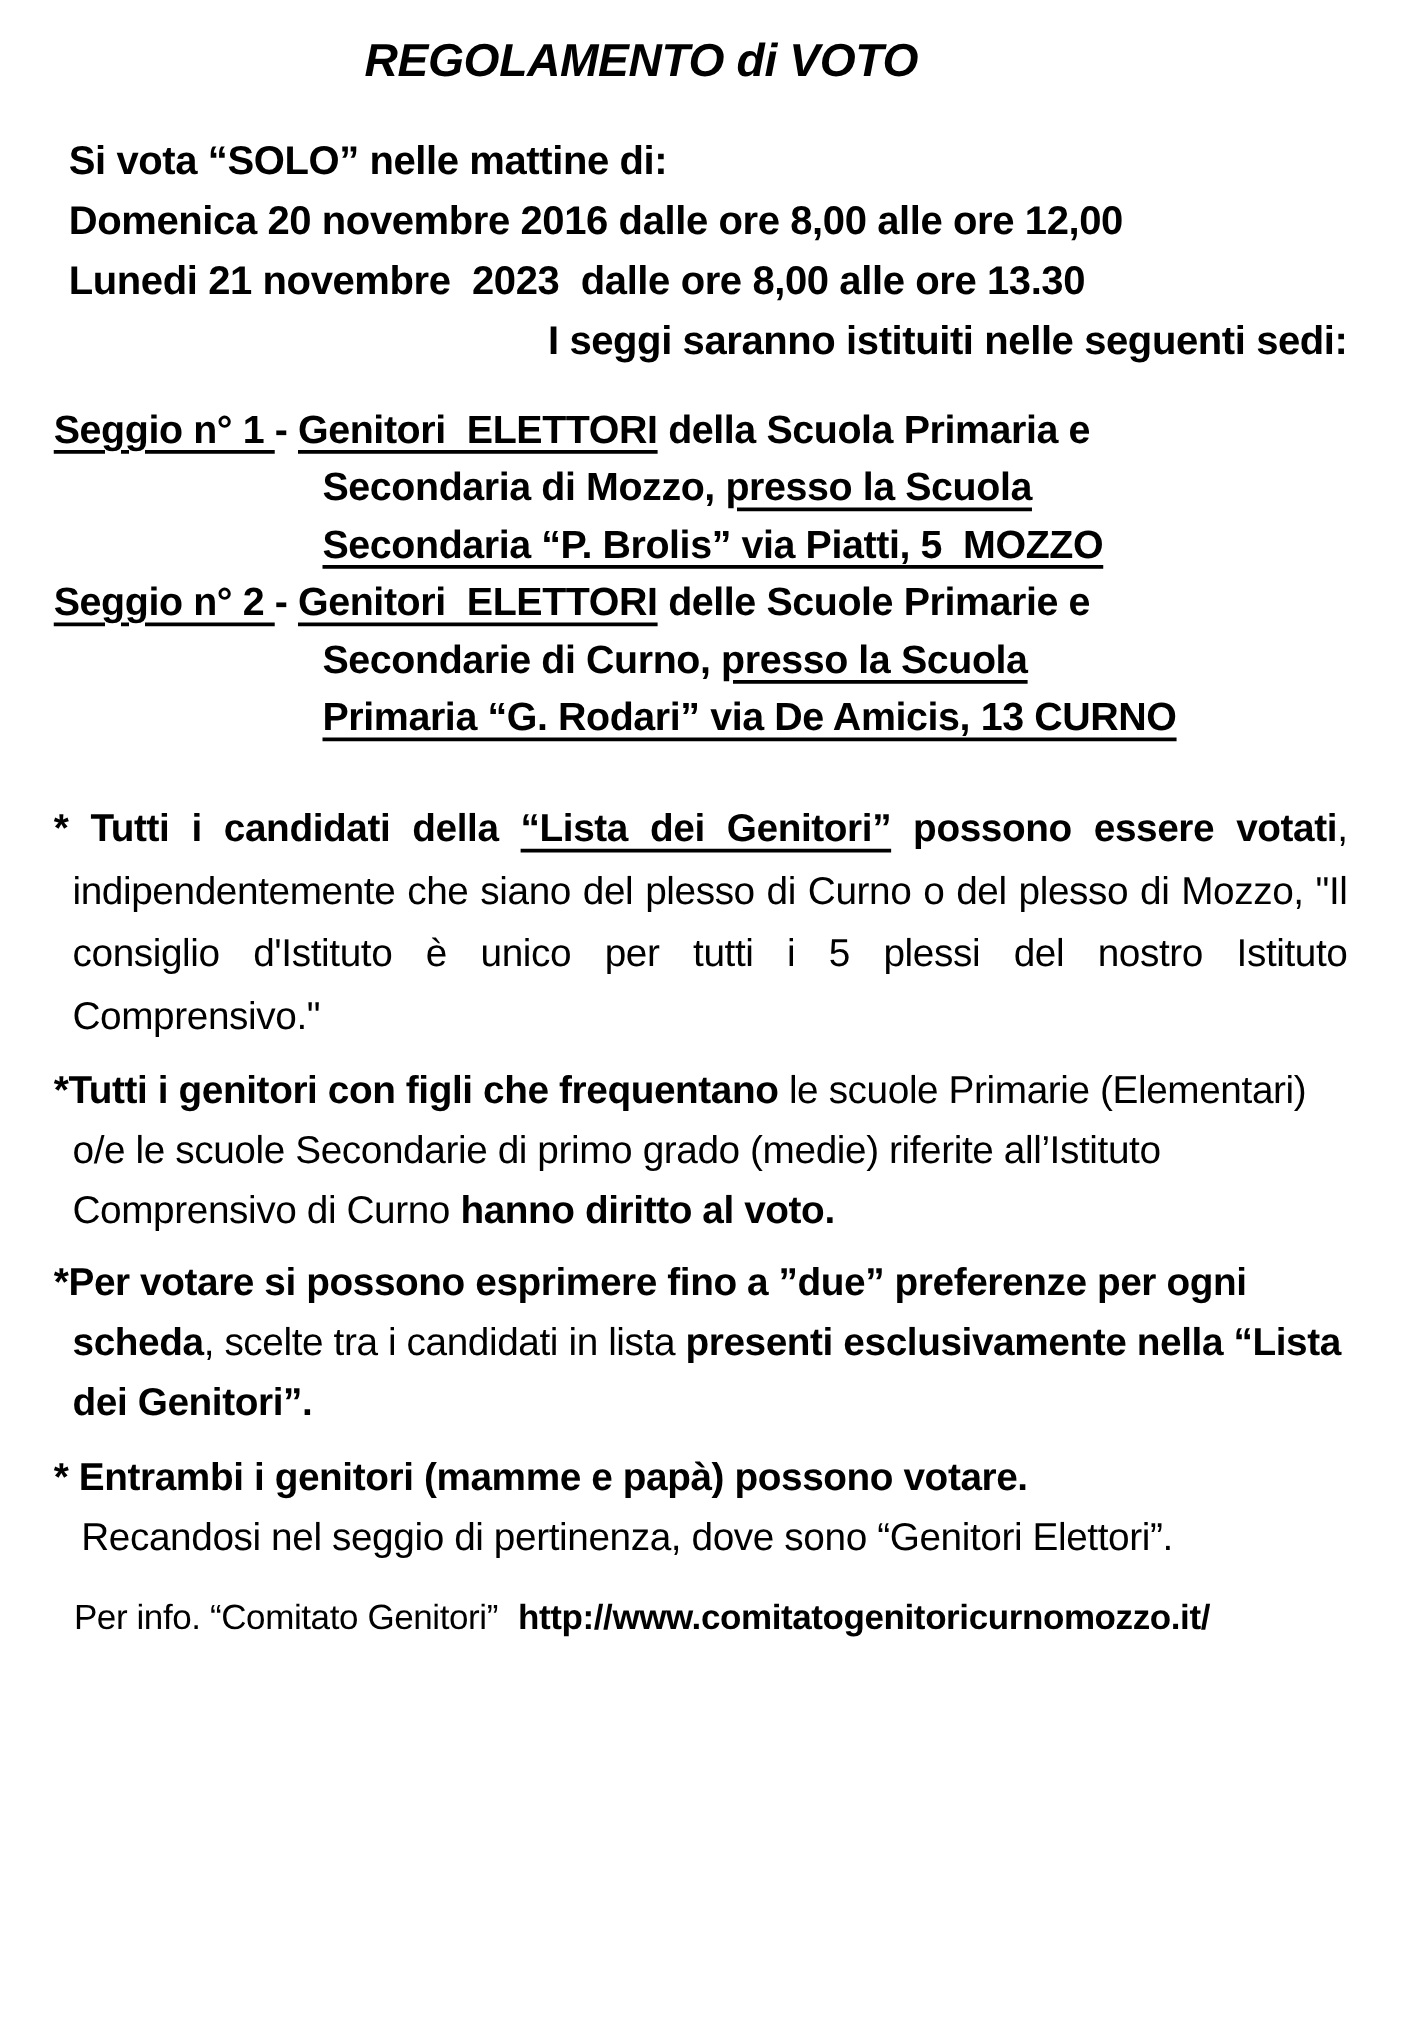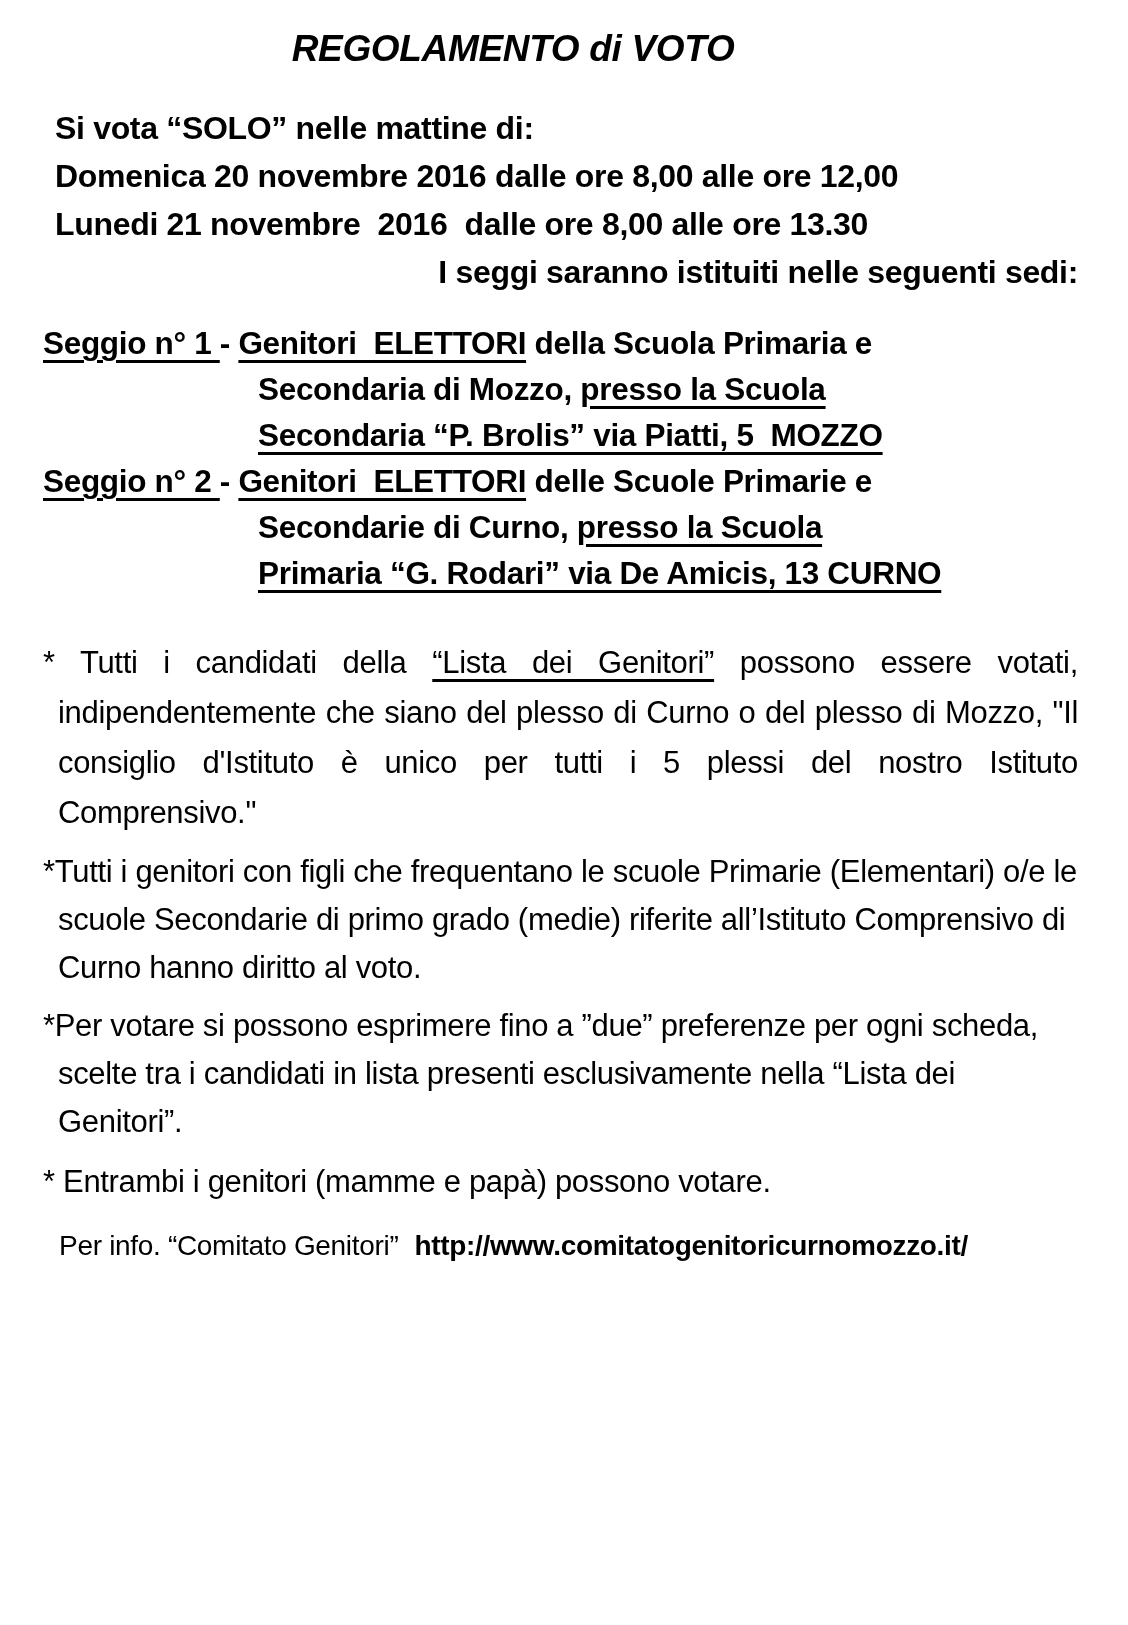--- a/index.html
+++ b/index.html
@@ -9,21 +9,21 @@
     height: 1625px;
     box-sizing: border-box;
     background: #ffffff;
     color: #000000;
     font-family: "Liberation Sans", sans-serif;
     letter-spacing: -0.02em;
     padding: 28px 50px 0 43px;
     overflow: hidden;
   }
   .pre { white-space: pre-wrap; }
-  .b { font-weight: normal; }
+  .b { font-weight: bold; }
   .u {
     text-decoration: underline;
     text-decoration-thickness: 3px;
     text-underline-offset: 6px;
   }
   .title {
     font-size: 37px;
     line-height: 42px;
     font-weight: bold;
     font-style: italic;
@@ -90,21 +90,21 @@
 </head>
 <body>
 
 <div class="page">
 
   <div class="title">REGOLAMENTO di VOTO</div>
 
   <div class="schedule">
     <div>Si vota “SOLO” nelle mattine di:</div>
     <div>Domenica 20 novembre 2016 dalle ore 8,00 alle ore 12,00</div>
-    <div class="pre">Lunedi 21 novembre  2016  dalle ore 8,00 alle ore 13.30</div>
+    <div class="pre">Lunedi 21 novembre  2023  dalle ore 8,00 alle ore 13.30</div>
   </div>
 
   <div class="seggi-heading">I seggi saranno istituiti nelle seguenti sedi:</div>
 
   <div class="seggio-block">
     <div><span class="u">Seggio n° 1 </span><span>- </span><span class="u pre">Genitori  ELETTORI</span><span> della Scuola Primaria e</span></div>
     <div class="seggio-cont"><span>Secondaria di Mozzo, </span><span class="u">presso la Scuola</span></div>
     <div class="seggio-cont"><span class="u pre">Secondaria “P. Brolis” via Piatti, 5  MOZZO</span></div>
     <div><span class="u">Seggio n° 2 </span><span>- </span><span class="u pre">Genitori  ELETTORI</span><span> delle Scuole Primarie e</span></div>
     <div class="seggio-cont"><span>Secondarie di Curno, </span><span class="u">presso la Scuola</span></div>
@@ -112,19 +112,20 @@
   </div>
 
   <div class="rule rule-candidates"><span class="b">* Tutti i candidati della </span><span class="b u">“Lista dei Genitori”</span><span class="b"> possono essere votati</span><span>, indipendentemente che siano del plesso di Curno o del plesso di Mozzo, "Il consiglio d'Istituto è unico per tutti i 5 plessi del nostro Istituto Comprensivo."</span></div>
 
   <div class="rule rule-eligibility"><span class="b">*Tutti i genitori con figli che frequentano</span><span> le scuole Primarie (Elementari) o/e le scuole Secondarie di primo grado (medie) riferite all’Istituto Comprensivo di Curno </span><span class="b">hanno diritto al voto.</span></div>
 
   <div class="rule rule-preferences"><span class="b">*Per votare si possono esprimere fino a ”due” preferenze per ogni scheda</span><span>, scelte tra i candidati in lista </span><span class="b">presenti esclusivamente nella “Lista dei Genitori”.</span></div>
 
   <div class="rule-both">
     <div class="b">* Entrambi i genitori (mamme e papà) possono votare.</div>
+    <div class="cont">Recandosi nel seggio di pertinenza, dove sono “Genitori Elettori”.</div>
   </div>
 
 
 
   <div class="info"><span>Per info. “Comitato Genitori”</span><span class="url">http://www.comitatogenitoricurnomozzo.it/</span></div>
 
 </div>
 
 </body></html>

